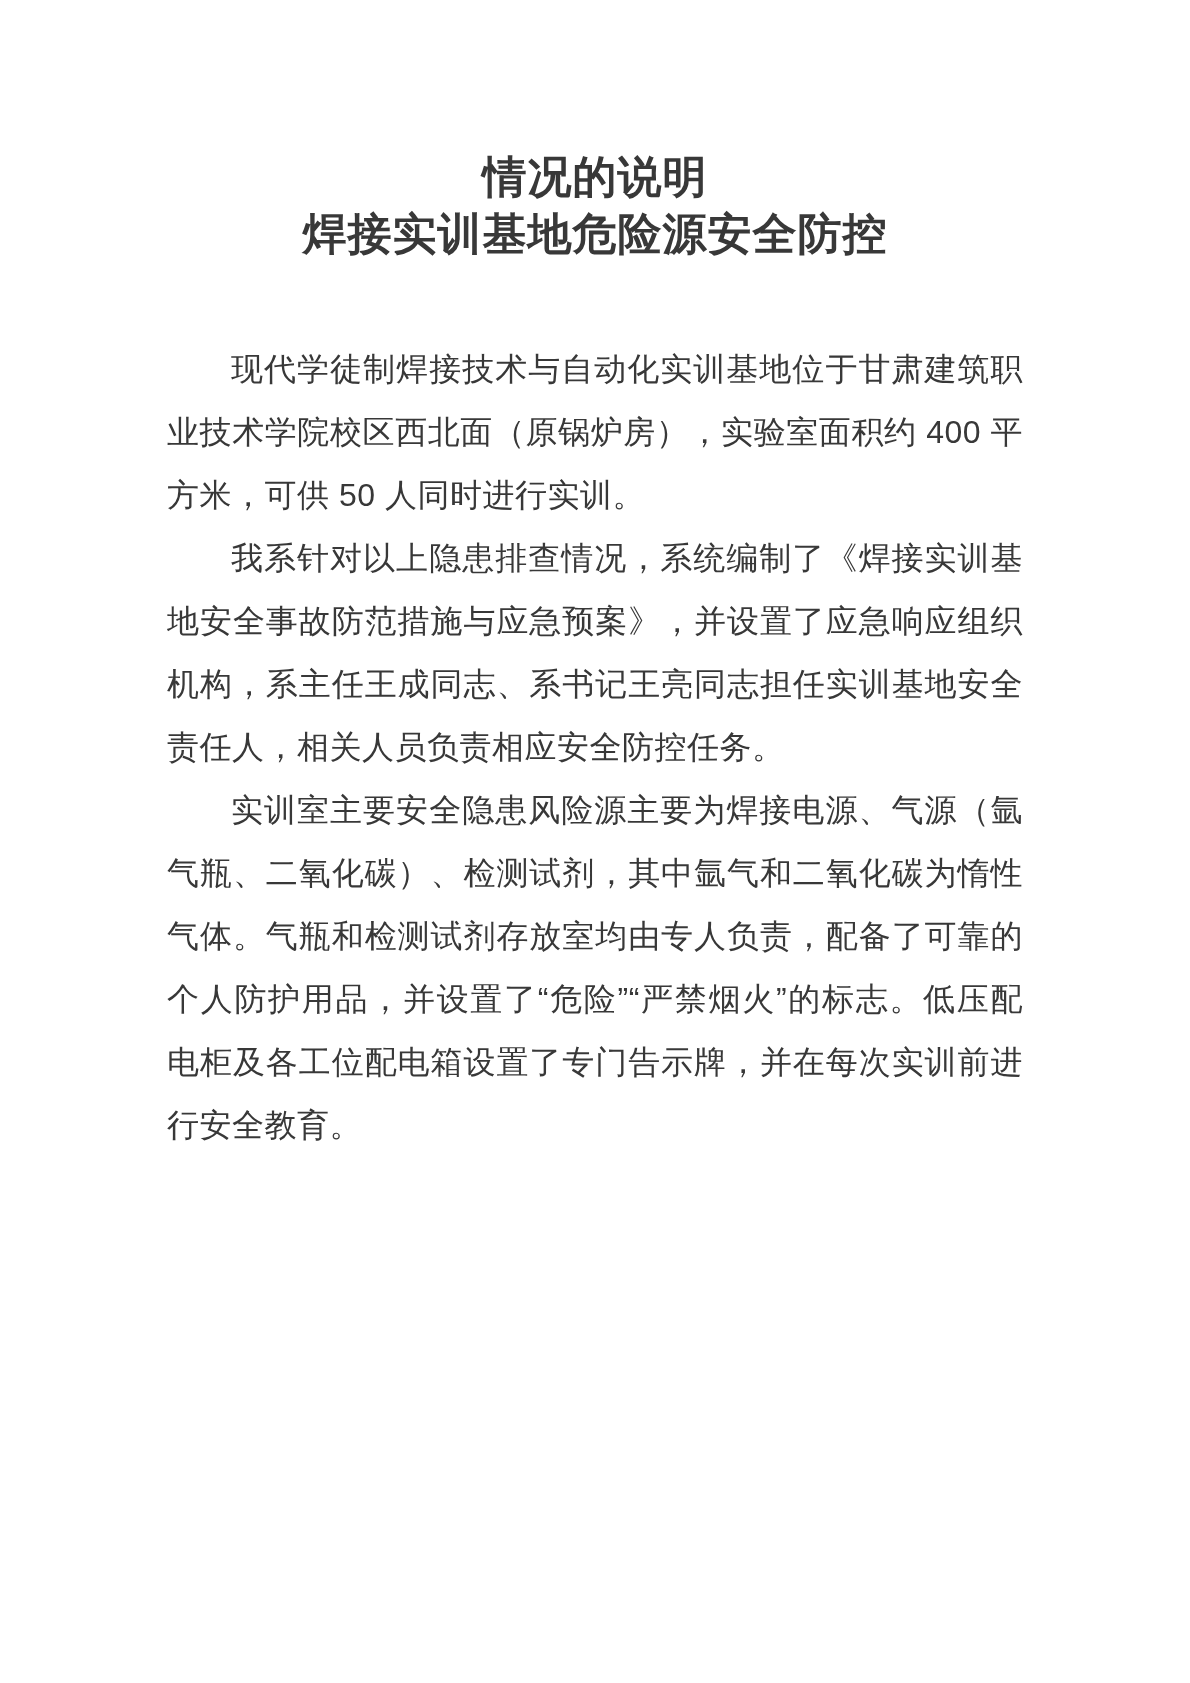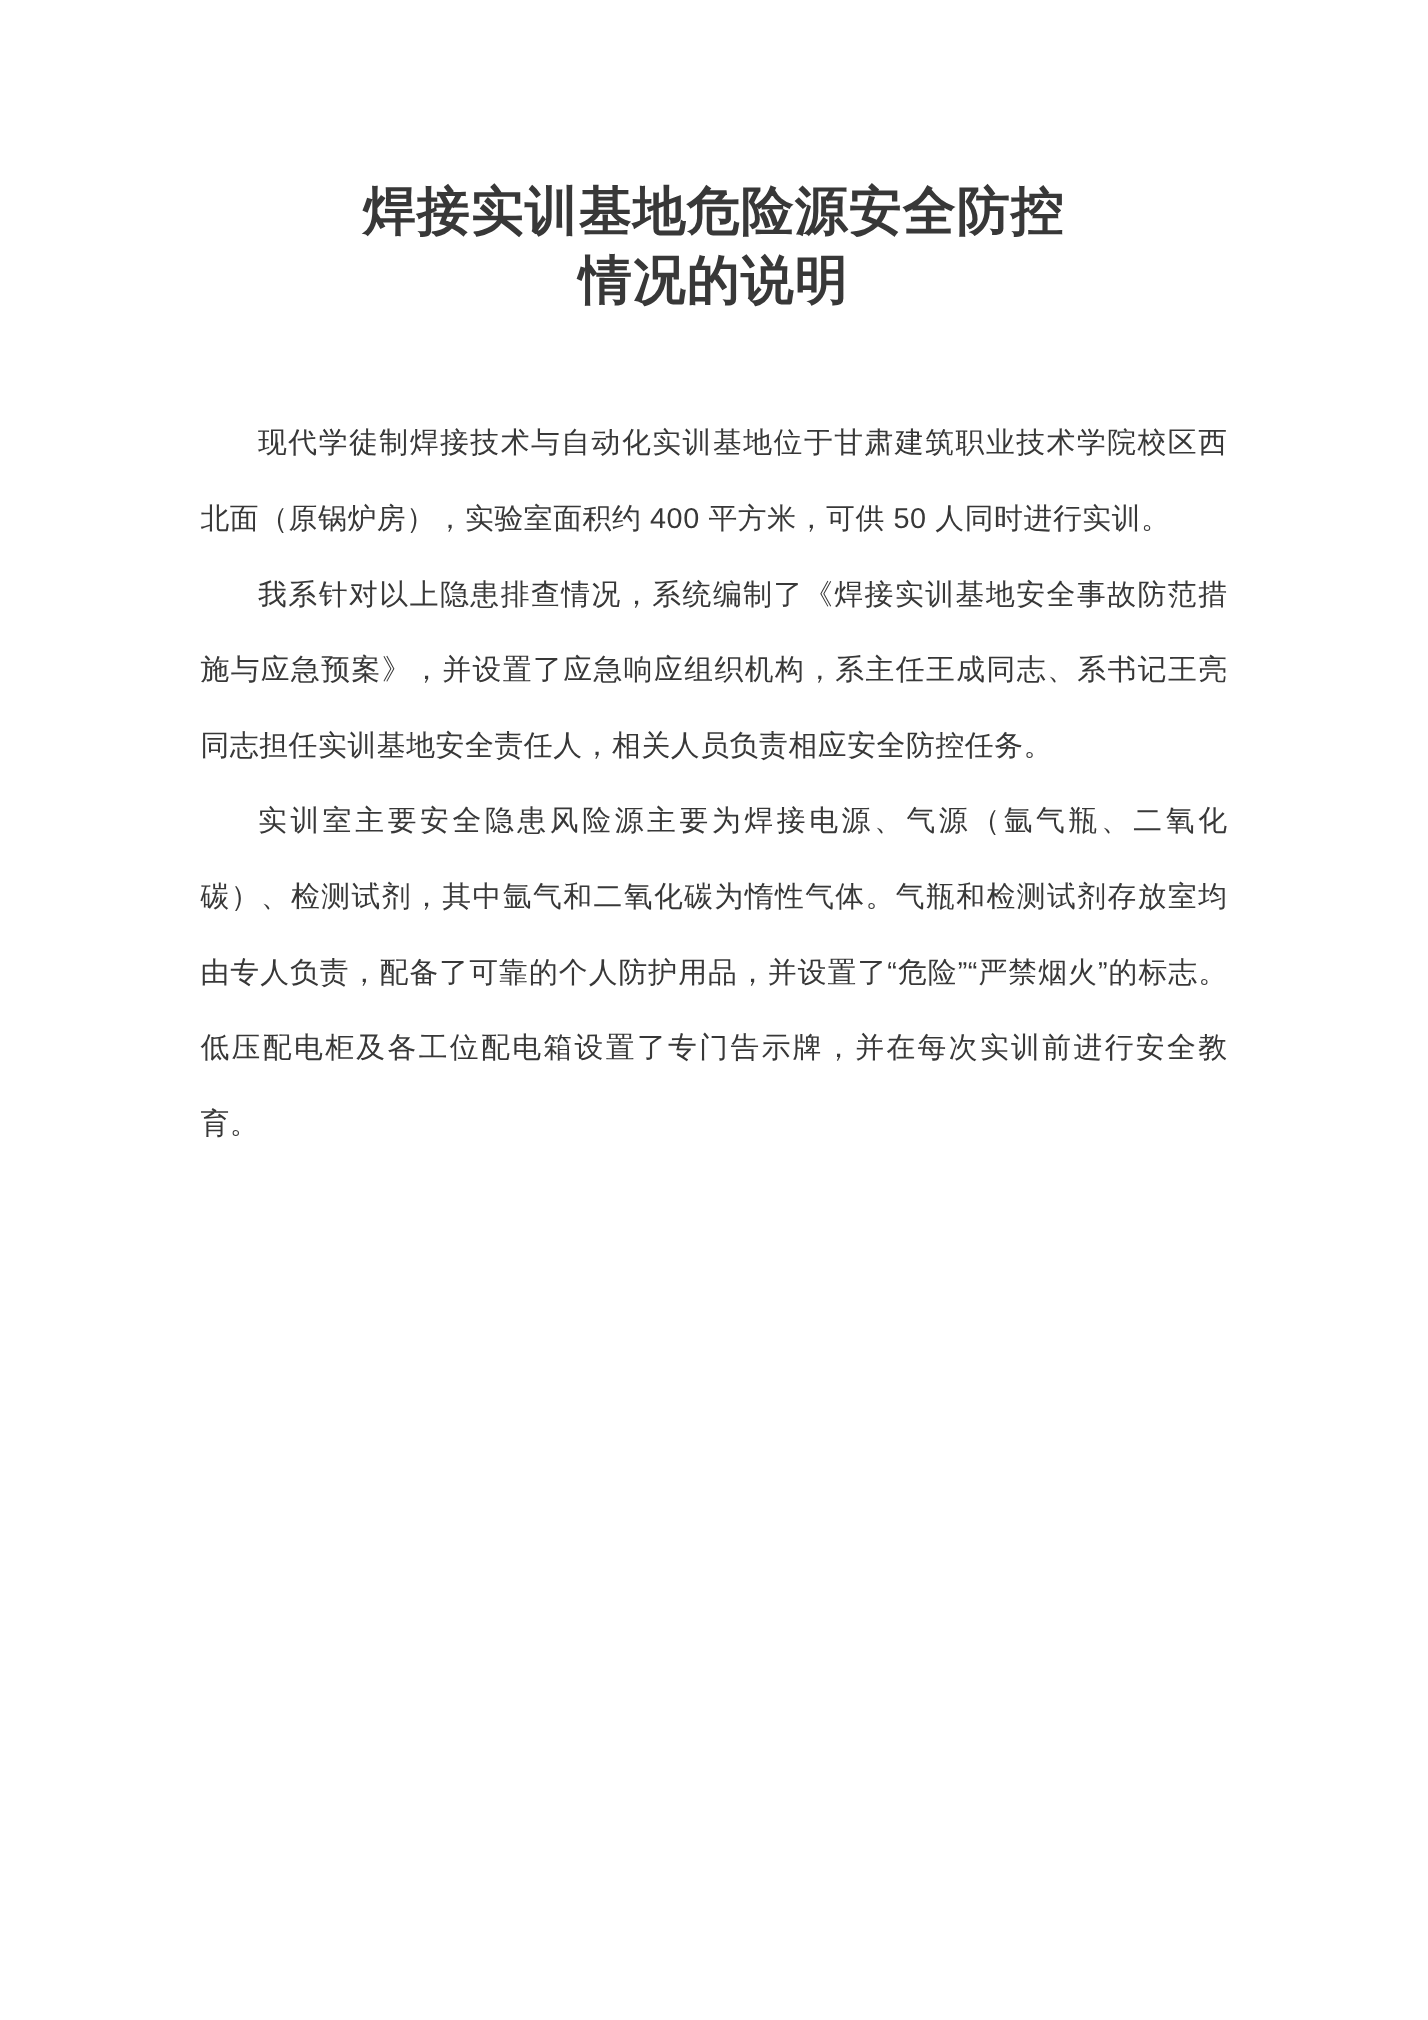--- a/index.html
+++ b/index.html
@@ -34,37 +34,37 @@
 
   .doc-title .title-line {
     display: block;
   }
 
   .doc-body {
     margin-top: 76px;
   }
 
   .doc-body p {
-    font-size: 24px;
+    font-size: 32px;
     line-height: 63px;
     text-align: justify;
     text-indent: 2em;
     color: #383838;
     letter-spacing: 0.5px;
     word-break: break-all;
   }
 </style>
 </head>
 <body>
 
 <div class="page">
 
   <h1 class="doc-title">
+    <span class="title-line">情况的说明</span>
     <span class="title-line">焊接实训基地危险源安全防控</span>
-    <span class="title-line">情况的说明</span>
   </h1>
 
   <div class="doc-body">
     <p>现代学徒制焊接技术与自动化实训基地位于甘肃建筑职业技术学院校区西北面（原锅炉房），实验室面积约 400 平方米，可供 50 人同时进行实训。</p>
     <p>我系针对以上隐患排查情况，系统编制了《焊接实训基地安全事故防范措施与应急预案》，并设置了应急响应组织机构，系主任王成同志、系书记王亮同志担任实训基地安全责任人，相关人员负责相应安全防控任务。</p>
     <p>实训室主要安全隐患风险源主要为焊接电源、气源（氩气瓶、二氧化碳）、检测试剂，其中氩气和二氧化碳为惰性气体。气瓶和检测试剂存放室均由专人负责，配备了可靠的个人防护用品，并设置了“危险”“严禁烟火”的标志。低压配电柜及各工位配电箱设置了专门告示牌，并在每次实训前进行安全教育。</p>
   </div>
 
 </div>
 

